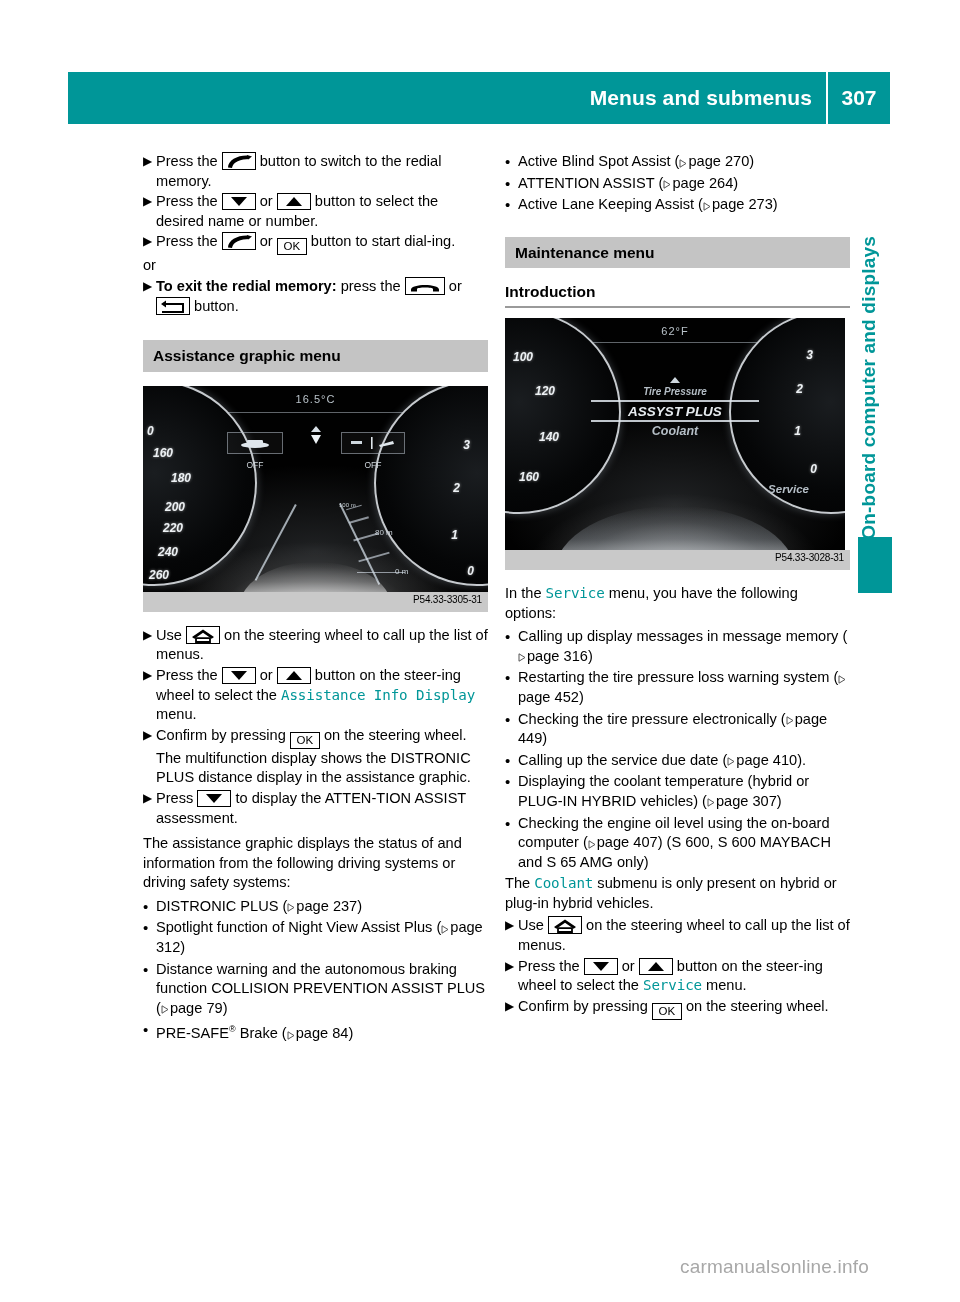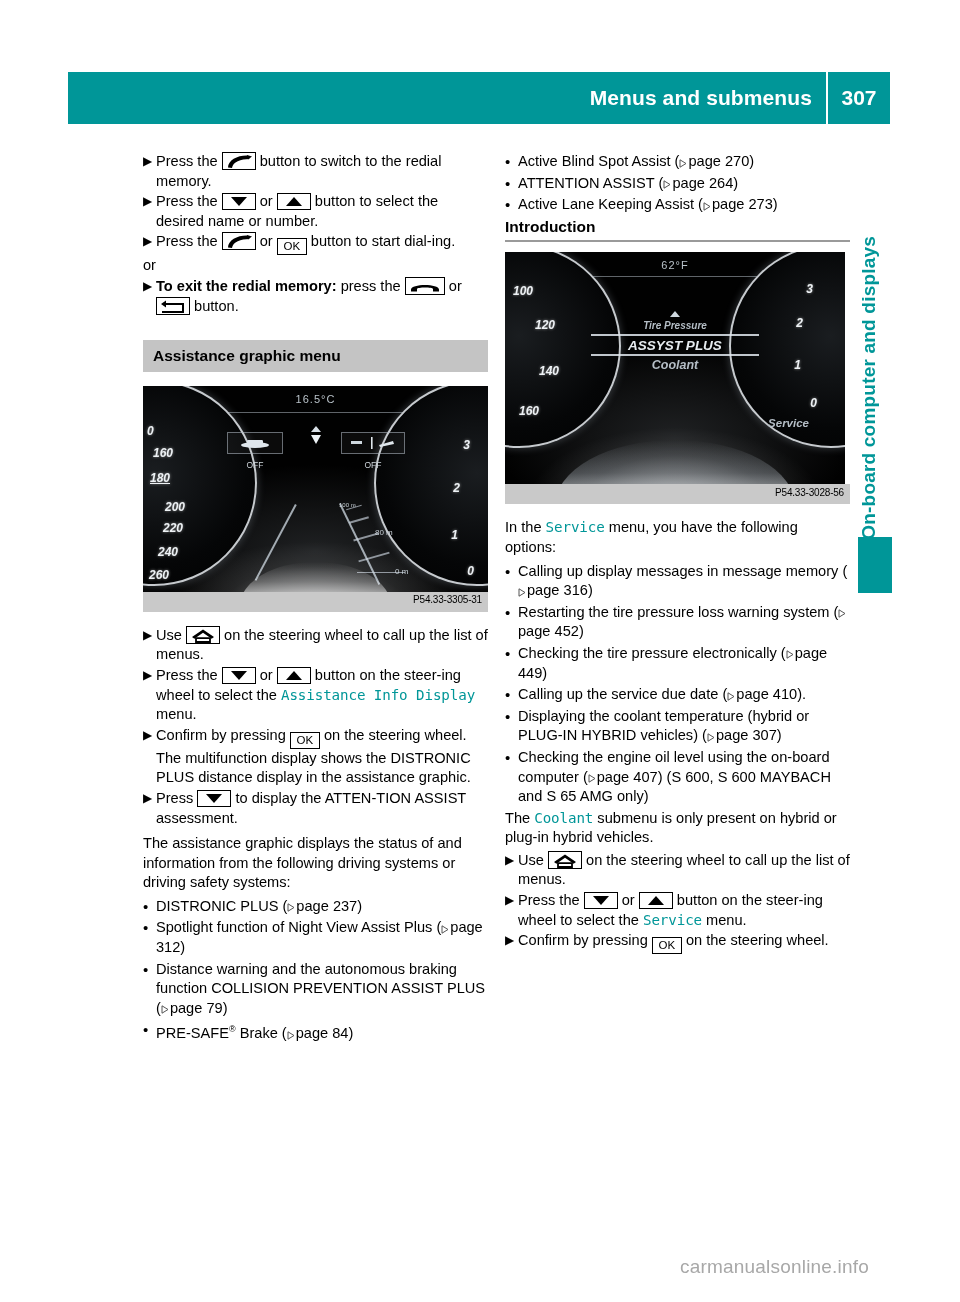--- a/index.html
+++ b/index.html
@@ -373,21 +373,21 @@
 
   <div style="margin-bottom:14px;">
     <div class="figure" style="width:345px;height:206px;">
       <div class="cluster">
         <div class="cluster-temp">16.5°C</div>
         <div class="cluster-topline" style="left:78px;right:78px;top:26px;"></div>
 
         <div class="dial" style="left:-92px;top:-6px;width:206px;height:206px;"></div>
         <div class="dial-label" style="left:4px;  top:36px;">0</div>
         <div class="dial-label" style="left:10px; top:58px;">160</div>
-        <div class="dial-label" style="left:7px; top:83px;text-decoration:underline;">180</div>
+        <div class="dial-label" style="left:28px; top:83px;">180</div>
         <div class="dial-label" style="left:22px; top:112px;">200</div>
         <div class="dial-label" style="left:20px; top:133px;">220</div>
         <div class="dial-label" style="left:15px; top:157px;">240</div>
         <div class="dial-label" style="left:6px;  top:180px;">260</div>
 
         <div class="dial" style="right:-92px;top:-6px;width:206px;height:206px;"></div>
         <div class="dial-label" style="right:18px; top:50px;">3</div>
         <div class="dial-label" style="right:28px; top:93px;">2</div>
         <div class="dial-label" style="right:30px; top:140px;">1</div>
         <div class="dial-label" style="right:14px; top:176px;">0</div>
@@ -510,20 +510,21 @@
             </svg></span><span>page 264</span><span>)</span></div>
       </div>
       <div class="bullet">
         <div class="bullet-marker">•</div>
         <div class="bullet-body"><span>Active Lane Keeping Assist (</span><span class="ref-tri"><svg width="8" height="9" viewBox="0 0 8 9">
               <path d="M1 0.8 L7 4.5 L1 8.2 Z" fill="none" stroke="#555" stroke-width="1"></path>
             </svg></span><span>page 273</span><span>)</span></div>
       </div>
     </div>
 
+  <div class="section-bar" style="margin-top:22px;">Maintenance menu</div>
 
   <div class="subhead">Introduction</div>
 
   <div style="margin-bottom:14px;">
     <div class="figure" style="width:340px;height:232px;">
       <div class="cluster">
         <div class="cluster-temp">62°F</div>
         <div class="cluster-topline" style="left:74px;right:74px;top:24px;"></div>
 
         <div class="dial" style="left:-88px;top:-8px;width:204px;height:204px;"></div>
@@ -549,21 +550,21 @@
         <div class="menu-item" style="top:84px;font-size:13.5px;">ASSYST PLUS</div>
         <div class="menu-sel-rule" style="left:86px;right:86px;top:102px;"></div>
         <div class="menu-item dim" style="top:104px;font-size:12.5px;">Coolant</div>
 
         <div class="menu-item dim" style="top:162px;font-size:11.5px;left:auto;right:36px;text-align:right;width:90px;">Service</div>
 
         <div style="position:absolute;left:50px;right:50px;bottom:-22px;height:66px;border-radius:50% 50% 0 0 / 100% 100% 0 0;background:linear-gradient(to top, rgba(235,240,244,0.82), rgba(200,210,220,0.28) 50%, rgba(0,0,0,0) 100%);"></div>
       </div>
     </div>
     <div class="fig-caption-bar">
-      <span class="fig-code">P54.33-3028-56</span>
+      <span class="fig-code">P54.33-3028-31</span>
     </div>
   </div>
 
   <p class="para">
     <span>In the </span><span class="ui">Service</span><span> menu, you have the following options:</span>
   </p>
 
   <div id="right-bullets-service" style="margin-top:4px;">
       <div class="bullet">
         <div class="bullet-marker">•</div>

